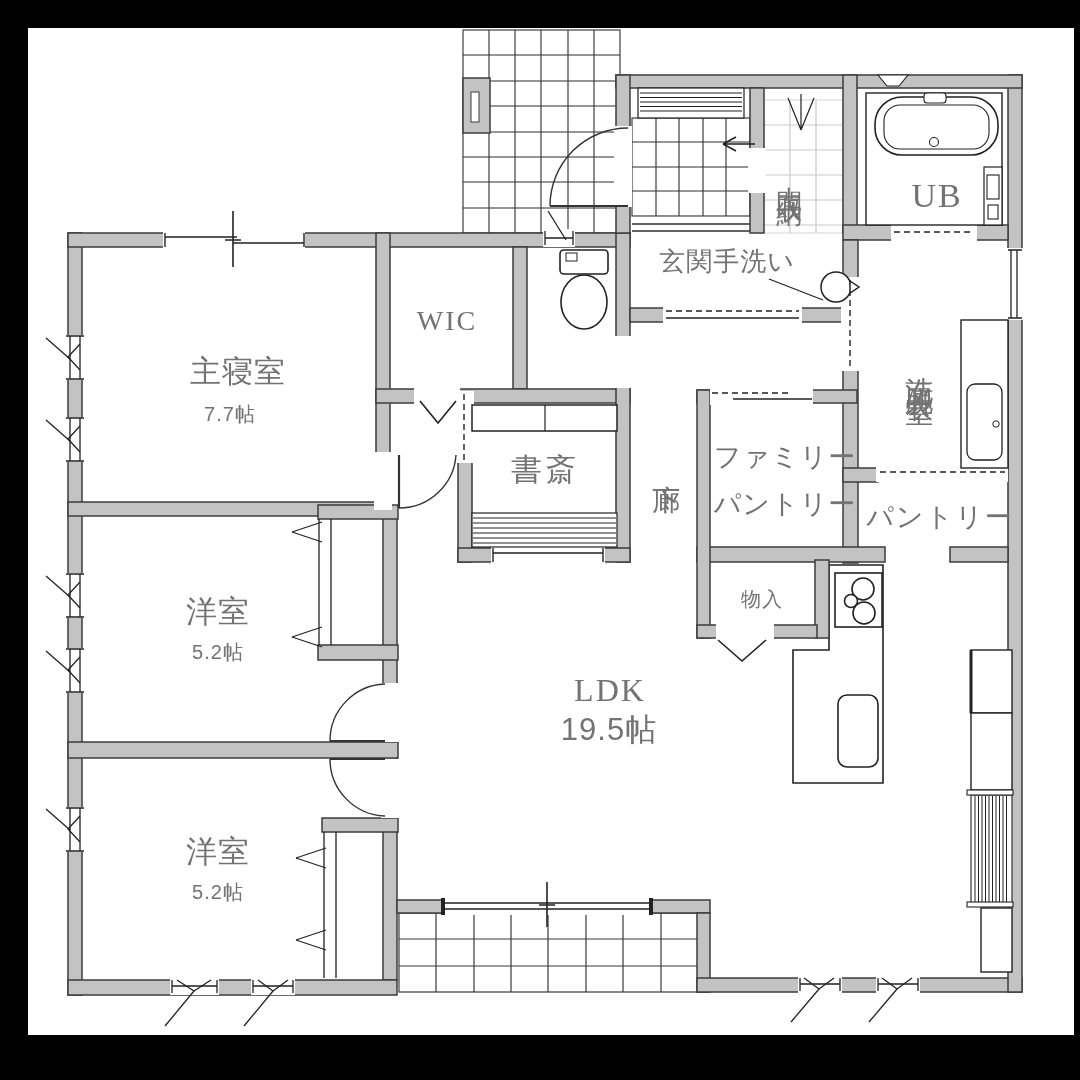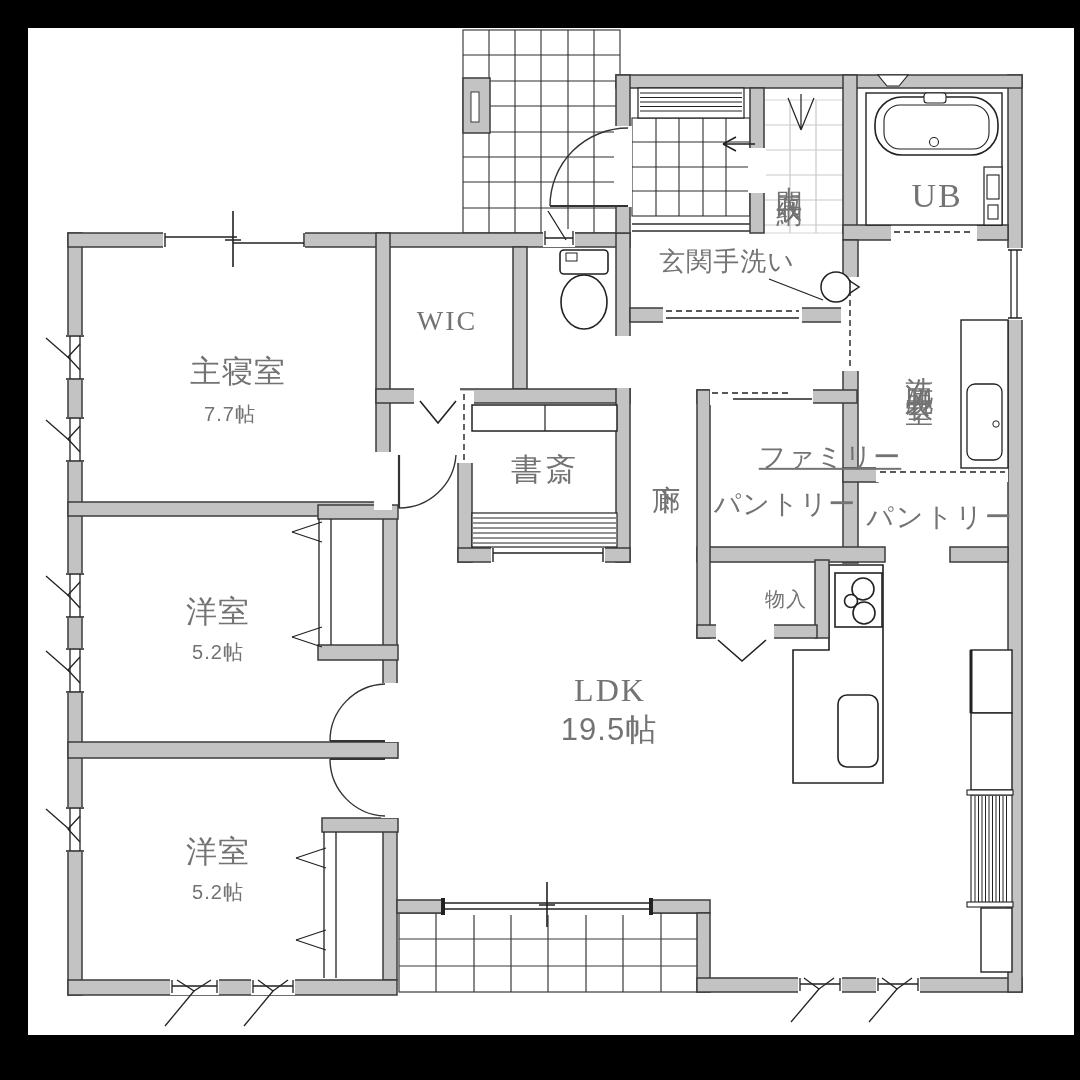--- a/index.html
+++ b/index.html
@@ -290,21 +290,21 @@
 <div class="lbl fs30" style="left:230px;top:414px;">7.7帖</div>
 <div class="lbl serif fs36" style="left:447px;top:321px;">WIC</div>
 <div class="lbl fs31" style="left:545px;top:470px;letter-spacing:3px;">書斎</div>
 <div class="lbl fs31" style="left:218px;top:612px;">洋室</div>
 <div class="lbl fs30" style="left:218px;top:652px;">5.2帖</div>
 <div class="lbl fs31" style="left:218px;top:852px;">洋室</div>
 <div class="lbl fs30" style="left:218px;top:892px;">5.2帖</div>
 <div class="lbl serif fs38" style="left:610px;top:691px;">LDK</div>
 <div class="lbl fs31" style="left:609px;top:730px;text-align:center;">19.5帖</div>
 <div class="lbl vert fs28" style="left:666px;top:467px;">廊下</div>
-<div class="lbl fs27" style="left:830px;top:457px;text-decoration:underline;">ファミリー</div>
+<div class="lbl fs27" style="left:785px;top:457px;">ファミリー</div>
 <div class="lbl fs27" style="left:785px;top:504px;">パントリー</div>
-<div class="lbl fs30" style="left:762px;top:599px;margin-left:24px;">物入</div>
+<div class="lbl fs30" style="left:762px;top:599px;">物入</div>
 <div class="lbl fs27" style="left:940px;top:517px;letter-spacing:2px;text-align:center;">パントリー</div>
 <div class="lbl vert fs28" style="left:919px;top:368px;">洗面脱衣室</div>
 <div class="lbl serif fs34" style="left:937px;top:196px;">UB</div>
 <div class="lbl vert fs26" style="left:789px;top:176px;">土間収納</div>
 <div class="lbl fs26" style="left:727px;top:262px;">玄関手洗い</div>
 
 </div>
 </body></html>

